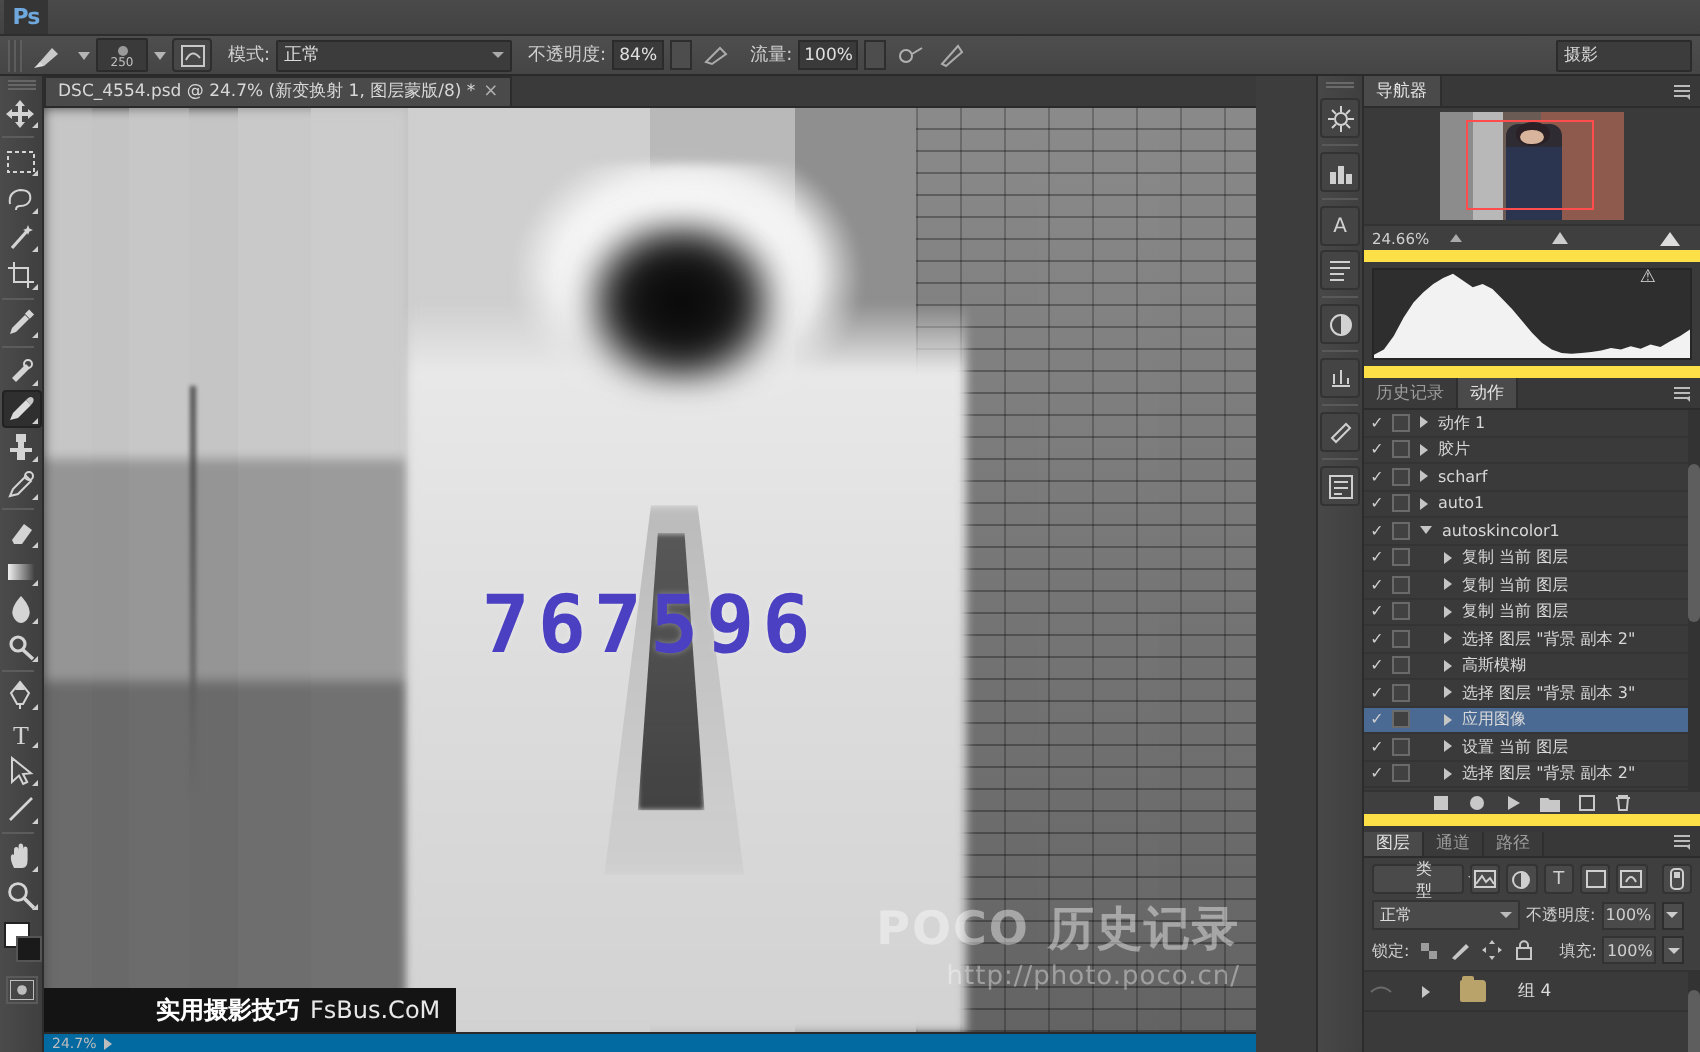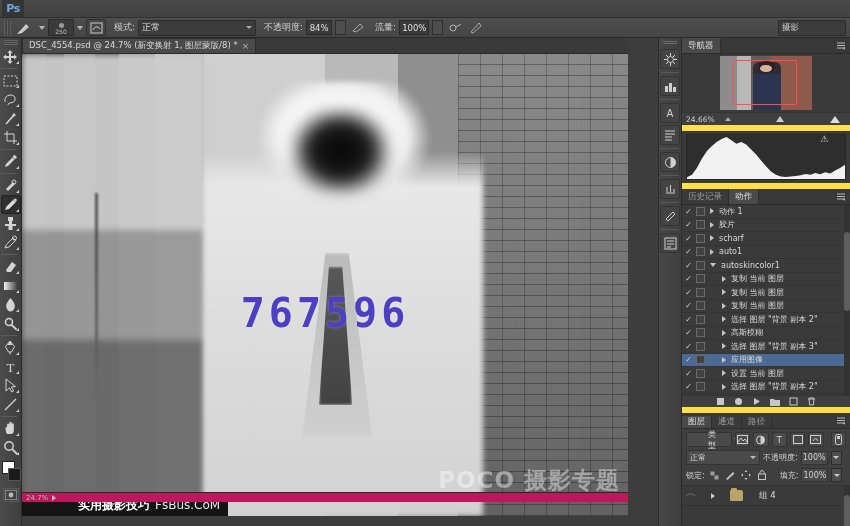--- a/index.html
+++ b/index.html
@@ -179,22 +179,22 @@
   .wm-poco .l2{ font-size:13px; color:rgba(255,255,255,.38); letter-spacing:.5px; margin-top:1px;}
   .wm-fsbus{
     position:absolute; left:0; bottom:0; height:22px; background:#141414;
     display:flex; align-items:center; padding:0 8px; gap:5px;
   }
   .wm-fsbus .cn{ font-size:12px; font-weight:bold; color:#fff;margin-left:48px; }
   .wm-fsbus .en{ font-size:12px; font-weight:normal; color:#e8e8e8; }
 
   
   .statusbar{
-    position:absolute; left:22px; top:492px; width:606px; height:10px;
-    background:#be185d; border-top:1px solid #2a2a2a;
+    position:absolute; left:22px; top:516px; width:606px; height:10px;
+    background:#0369a1; border-top:1px solid #2a2a2a;
     display:flex; align-items:center; gap:4px; padding-left:4px; font-size:7px; color:#bdbdbd;
   }
   .sb-caret{ width:0;height:0;border-top:3px solid transparent;border-bottom:3px solid transparent;border-left:4px solid #bdbdbd;}
 
   
   .rail{
     position:absolute; left:658px; top:38px; width:24px; height:488px;
     background:linear-gradient(90deg,#484848,#3f3f3f);
     border-left:1px solid #2c2c2c; border-right:1px solid #2c2c2c;
     display:flex; flex-direction:column; align-items:center; padding-top:3px; gap:2px;
@@ -537,21 +537,22 @@
       <div class="street-left"></div>
       <div class="street-pole"></div>
       <div class="subject"></div>
       <div class="suit-lapel"></div>
       <div class="tie"></div>
       <div class="hair-glow"></div>
       <div class="face-blur"></div>
     </div>
     <div class="canvas-text">767596</div>
     <div class="wm-poco">
-      <div class="l1">POCO 摄影专题</div>
+      <div class="l1">POCO 历史记录</div>
+      <div class="l2">http://photo.poco.cn/</div>
     </div>
     <div class="wm-fsbus">
       <span class="cn">实用摄影技巧</span>
       <span class="en">FsBus.CoM</span>
     </div>
   </div>
 
   <div class="statusbar">
     <span>24.7%</span>
     <span class="sb-caret"></span>

